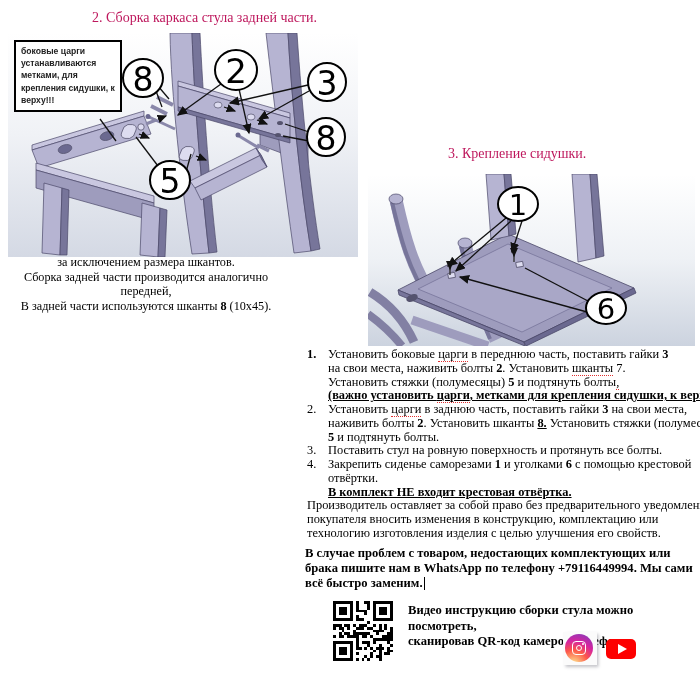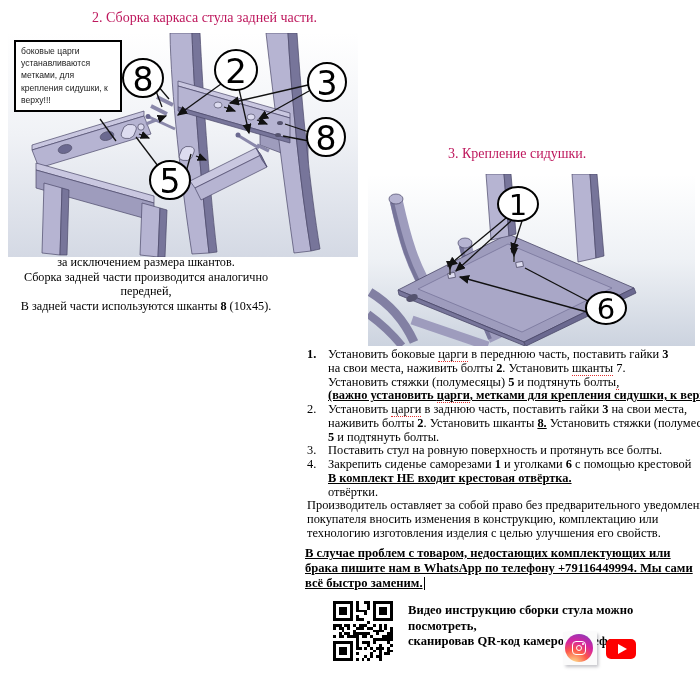--- a/index.html
+++ b/index.html
@@ -5,36 +5,36 @@
   html,body{margin:0;padding:0;}
   body{width:700px;height:700px;background:#ffffff;position:relative;overflow:hidden;
        font-family:"Liberation Serif",serif;color:#000;}
   .abs{position:absolute;}
   .sans{font-family:"Liberation Sans",sans-serif;}
 
   .sec-title{font-size:14px;color:#be185d;white-space:nowrap;}
 
   
   .note-box{left:14px;top:40px;width:95px;background:#fff;border:2px solid #000;
-            padding:3px 4px 4px 5px;font-size:8.6px;line-height:1.42;color:#222;z-index:5;}
+            padding:3px 4px 4px 5px;font-size:8.6px;line-height:1.42;color:#222;z-index:5;font-weight:bold;}
 
   
   .caption1{left:0;top:255px;width:292px;text-align:center;font-size:12.2px;line-height:14.6px;}
 
   
   .steps{left:305px;top:348px;width:396px;font-size:12.4px;line-height:13.75px;}
   .ln{position:relative;padding-left:23px;white-space:nowrap;}
   .ln.noind{padding-left:2px;}
   .num{position:absolute;left:2px;top:0;}
   .b{font-weight:bold;}
   .bu{font-weight:bold;text-decoration:underline;}
   .sp{border-bottom:1.6px dotted #e23030;}
 
   .contact{left:305px;top:546px;width:390px;font-size:12.6px;font-weight:bold;line-height:15.2px;}
-  .cl{text-decoration:underline;white-space:nowrap;}
+  .cl{white-space:nowrap;}
   .caret{display:inline-block;width:1.6px;height:13px;background:#000;margin-left:1px;vertical-align:text-bottom;}
 
   .qr-text{left:408px;top:603px;width:292px;font-size:12.6px;font-weight:bold;line-height:15.5px;}
 
   
   .ig-wrap{left:563px;top:632px;width:34px;height:33px;background:#fbfbfb;
            box-shadow:1.5px 2px 3px rgba(120,120,130,.45);}
   .ig{position:absolute;left:2px;top:2px;width:28px;height:28px;border-radius:50%;
       background:radial-gradient(circle at 30% 110%,#fdf497 0%,#fd5949 40%,#d6249f 65%,#8a3ab9 92%);}
   .ig-cam{position:absolute;left:7px;top:7px;width:12px;height:12px;border:1.6px solid #fff;border-radius:4px;}
@@ -229,22 +229,22 @@
 <div class="abs steps">
   <div class="ln"><span class="num b">1.</span><span>Установить боковые </span><span class="sp">царги</span><span> в переднюю часть, поставить гайки </span><span class="b">3</span></div>
   <div class="ln"><span>на свои места, наживить болты </span><span class="b">2</span><span>. Установить </span><span class="sp">шканты</span><span> 7.</span></div>
   <div class="ln"><span>Установить стяжки (полумесяцы) </span><span class="b">5</span><span> и подтянуть болты</span><span class="sp">,</span></div>
   <div class="ln"><span class="bu">(важно установить </span><span class="bu sp">царги</span><span class="bu">, метками для крепления сидушки, к верху!)</span></div>
   <div class="ln"><span class="num">2.</span><span>Установить </span><span class="sp">царги</span><span> в заднюю часть, поставить гайки </span><span class="b">3</span><span> на свои места,</span></div>
   <div class="ln"><span>наживить болты </span><span class="b">2</span><span>. Установить шканты </span><span class="bu">8.</span><span> Установить стяжки (полумесяцы)</span></div>
   <div class="ln"><span class="b">5</span><span> и подтянуть болты.</span></div>
   <div class="ln"><span class="num">3.</span><span>Поставить стул на ровную поверхность и протянуть все болты.</span></div>
   <div class="ln"><span class="num">4.</span><span> Закрепить сиденье саморезами </span><span class="b">1</span><span> и уголками </span><span class="b">6</span><span> с помощью крестовой</span></div>
+  <div class="ln"><span>отвёртки.</span></div>
   <div class="ln"><span class="bu">В комплект НЕ входит крестовая отвёртка.</span></div>
-  <div class="ln"><span>отвёртки.</span></div>
   <div class="ln noind"><span>Производитель оставляет за собой право без предварительного уведомления</span></div>
   <div class="ln noind"><span>покупателя вносить изменения в конструкцию, комплектацию или</span></div>
   <div class="ln noind"><span>технологию изготовления изделия с целью улучшения его свойств.</span></div>
 </div>
 
 <div class="abs contact">
   <div><span class="cl">В случае проблем с товаром, недостающих комплектующих или</span></div>
   <div><span class="cl">брака пишите нам в WhatsApp по телефону +79116449994. Мы сами</span></div>
   <div><span class="cl">всё быстро заменим.</span><span class="caret"></span></div>
 </div>

